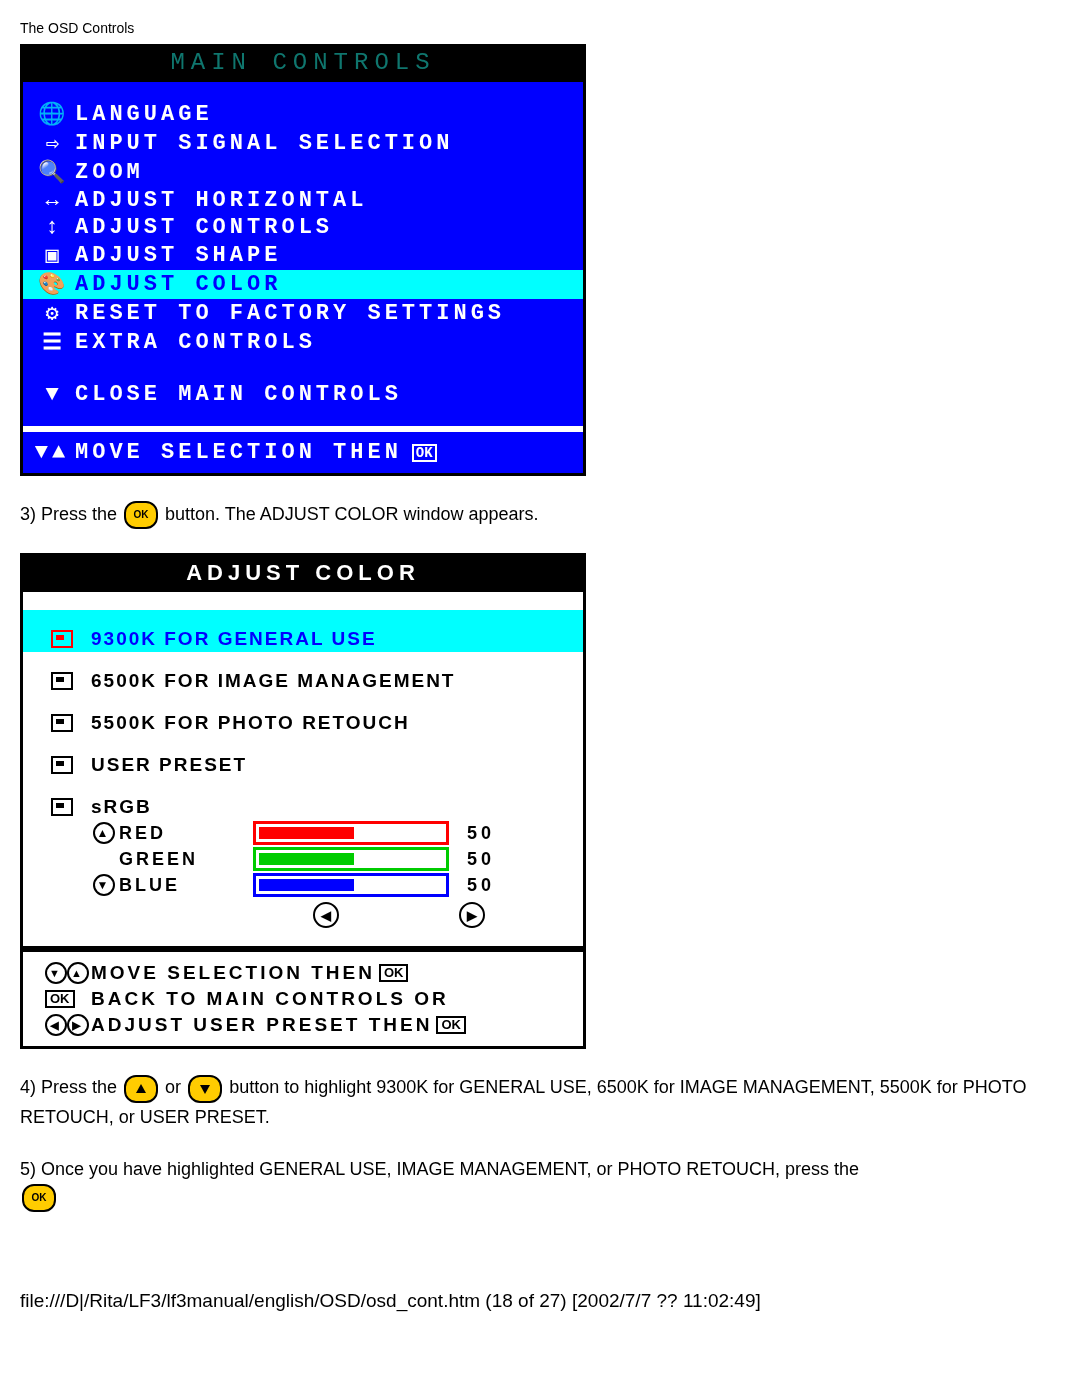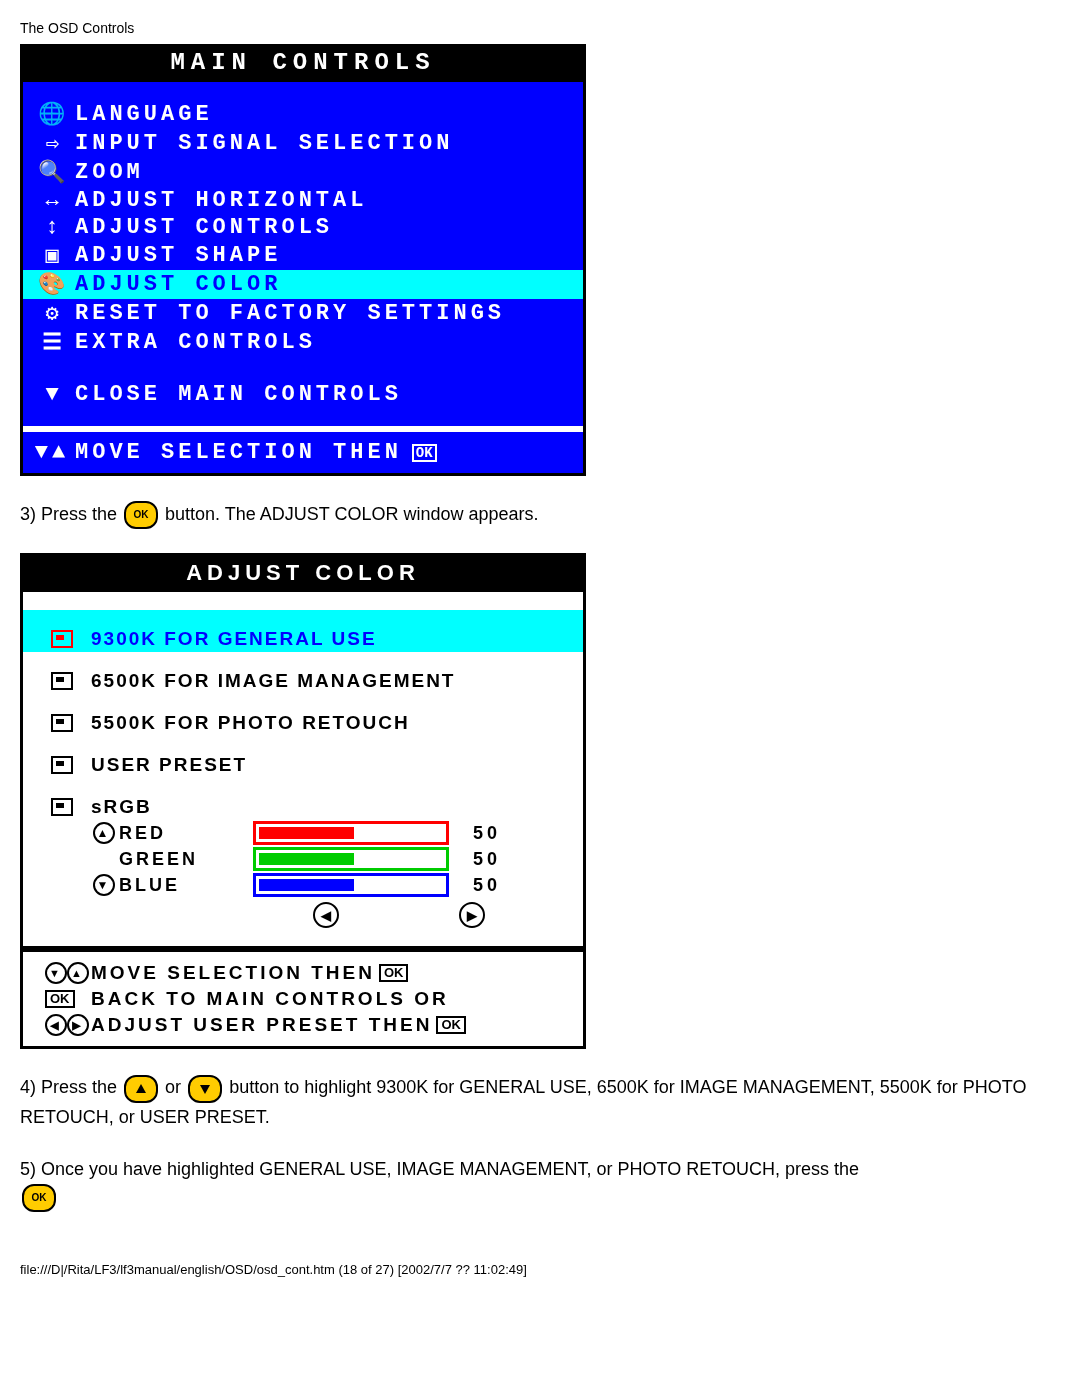--- a/index.html
+++ b/index.html
@@ -18,23 +18,23 @@
   
   .osd1 {
     width: 560px;
     border: 3px solid #000;
     background: #0000ff;
     margin-bottom: 24px;
     font-family: "Courier New", monospace;
   }
   .osd1-title {
     background: #000;
-    color: #ffffff;
+    color: #0f766e;
     text-align: center;
-    font-weight: bold;
+    font-weight: normal;
     font-size: 24px;
     letter-spacing: 6px;
     padding: 2px 0 6px 0;
   }
   .osd1-list {
     padding: 18px 0 0 0;
   }
   .osd1-item {
     display: flex;
     align-items: center;
@@ -179,21 +179,21 @@
     position: absolute;
     left: 3px; top: 3px; bottom: 3px;
     width: 50%;
   }
   .bar-red .bar-outer { border-color: #ff0000; }
   .bar-red .bar-inner { background: #ff0000; }
   .bar-green .bar-outer { border-color: #00cc00; }
   .bar-green .bar-inner { background: #00cc00; }
   .bar-blue .bar-outer { border-color: #0000ff; }
   .bar-blue .bar-inner { background: #0000ff; }
-  .preset-val { width: 40px; text-align: center; font-size: 18px; letter-spacing: 4px; }
+  .preset-val { width: 40px; text-align: left; font-size: 18px; letter-spacing: 4px; }
   .lr-row {
     display: flex;
     padding: 4px 0 6px 290px;
     gap: 120px;
   }
   .circ-btn {
     width: 22px; height: 22px;
     border: 2px solid #000;
     border-radius: 50%;
     display: inline-flex;
@@ -234,22 +234,22 @@
     display: inline-block;
     border: 2px solid #000;
     font-size: 13px;
     padding: 0 3px;
     line-height: 14px;
     margin-left: 4px;
     font-weight: bold;
     letter-spacing: 0;
   }
   .page-footer {
-    font-size: 13px;
-    margin-top: 50px;
+    font-size: 19px;
+    margin-top: 78px;
   }
 </style>
 </head>
 <body>
 
 <div class="page-header">The OSD Controls</div>
 
 <div class="osd1">
   <div class="osd1-title">MAIN CONTROLS</div>
   <div class="osd1-list" id="osd1-list">

